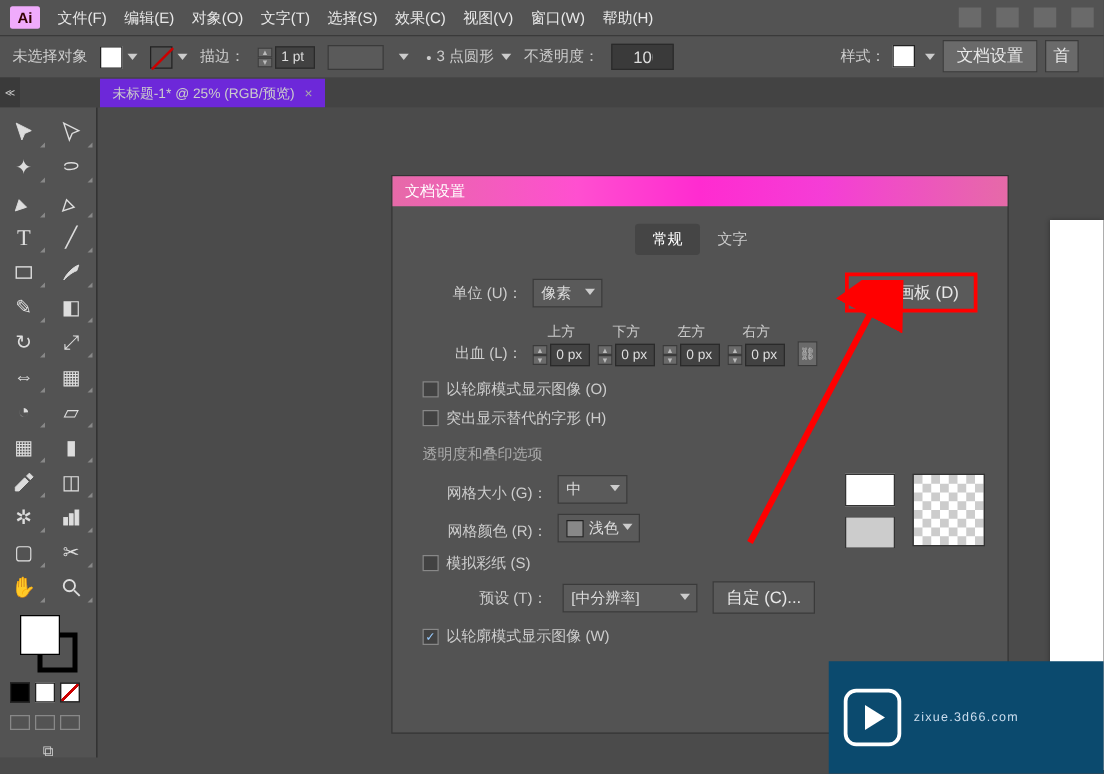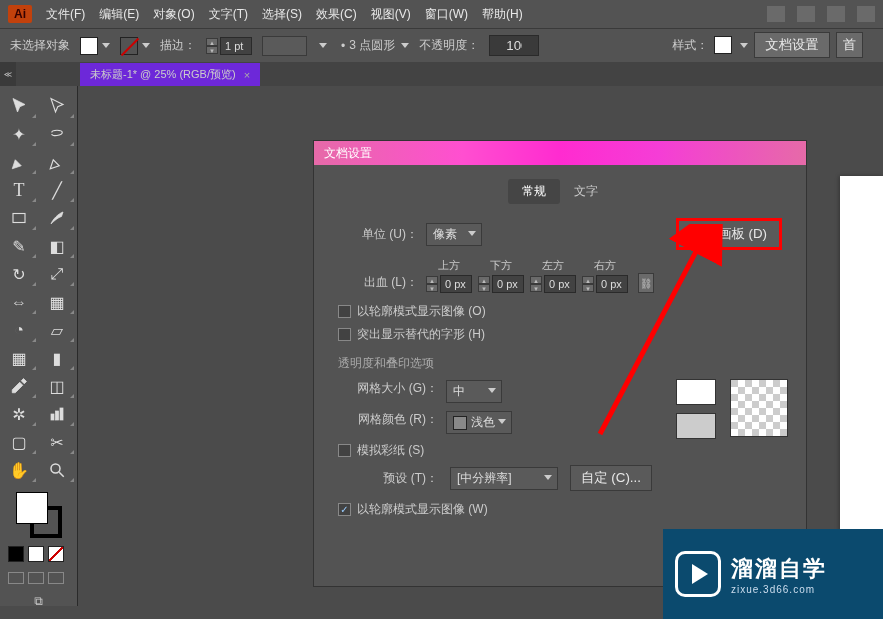--- a/index.html
+++ b/index.html
@@ -1,20 +1,20 @@
 <!DOCTYPE html>
 <html><head>
 <meta charset="utf-8">
 <style>
 * { margin: 0; padding: 0; box-sizing: border-box; font-family: "Microsoft YaHei", sans-serif; }
 body { width: 883px; height: 619px; background: #4b4b4b; color: #ccc; font-size: 12px; overflow: hidden; position: relative; }
 
 
 .menubar { height: 28px; background: #535353; display: flex; align-items: center; padding: 0 8px; gap: 14px; }
-.ai-logo { width: 24px; height: 18px; background: #c2410c; color: #330000; font-weight: bold; font-size: 12px; display: flex; align-items: center; justify-content: center; border-radius: 2px; }
+.ai-logo { width: 24px; height: 18px; background: #f0abfc; color: #330000; font-weight: bold; font-size: 12px; display: flex; align-items: center; justify-content: center; border-radius: 2px; }
 .menu-item { color: #e8e8e8; font-size: 12px; cursor: pointer; }
 .menubar-right { margin-left: auto; display: flex; gap: 12px; align-items: center; }
 .menubar-right .box { width: 18px; height: 16px; background: #6a6a6a; }
 
 
 .optionsbar { height: 34px; background: #535353; border-top: 1px solid #3a3a3a; display: flex; align-items: center; padding: 0 10px; gap: 10px; font-size: 12px; }
 .swatch-white { width: 18px; height: 18px; background: #fff; border: 1px solid #222; }
 .dd-arrow { width: 0; height: 0; border-left: 4px solid transparent; border-right: 4px solid transparent; border-top: 5px solid #ccc; display: inline-block; margin-left: 2px; }
 .swatch-empty { width: 18px; height: 18px; background: #535353; border: 1px solid #222; position: relative; }
 .swatch-empty::after { content: ''; position: absolute; width: 2px; height: 24px; background: #c00; transform: rotate(45deg); left: 8px; top: -3px; }
@@ -66,21 +66,21 @@
 .bleed-col { display: flex; flex-direction: column; align-items: center; }
 .bleed-head { font-size: 11px; margin-bottom: 2px; color: #ccc; }
 .spin { display: flex; align-items: center; }
 .spin-btns { display:flex; flex-direction:column; margin-right:2px;}
 .spin-btns span{ width:12px;height:8px;background:#6a6a6a; font-size:7px; text-align:center; line-height:8px; color:#bbb; border:1px solid #3a3a3a;}
 .spin input { width: 32px; background:#424242; border:1px solid #2a2a2a; color:#ddd; padding:2px 4px; font-size:11px;}
 .link-icon{width:16px;height:20px; background:#6a6a6a; border:1px solid #3a3a3a; margin-left:4px; display:flex;align-items:center;justify-content:center; font-size:10px;}
 .chk-row { display: flex; align-items: center; margin: 6px 0 6px 0px; gap: 6px; }
 .chk { width: 13px; height: 13px; background: #424242; border: 1px solid #888; display:flex; align-items:center; justify-content:center; font-size:10px; color:#9cf;}
 .section-title { color: #aaa; margin: 12px 0 8px; }
-.grid-row { display:flex; align-items:flex-start; margin-bottom:8px;}
+.grid-row { display:flex; align-items:flex-end; margin-bottom:8px;}
 .grid-row label{ width:100px; text-align:right; margin-right:8px;}
 .color-sw { width:14px; height:14px; background:#888; border:1px solid #222; margin-right:4px; display:inline-block; vertical-align:middle;}
 .pv{ width:52px; height:52px; border:1px solid #333;}
 .pv.solid1{background:#fff;}
 .pv.trans{background:repeating-conic-gradient(#ccc 0 25%, #fff 0 50%) 0/14px 14px;}
 .preset-row{display:flex; align-items:center; gap:12px; margin:4px 0 10px 0;}
 .preset-row label{width:100px; text-align:right; margin-right:0;}
 .sel-wide{min-width:108px;}
 .custom-btn{background:#5a5a5a;border:1px solid #3a3a3a;color:#e8e8e8;padding:3px 10px;}
 .dlg-footer{display:flex; justify-content:flex-end; padding:0 24px 14px;}
@@ -398,16 +398,15 @@
       </defs>
       <line x1="30" y1="210" x2="130" y2="20" stroke="#ff0000" stroke-width="5" marker-end="url(#ah)"></line>
     </svg>
 </div>
 
 <div class="watermark">
   <div class="wm-icon">
       <span></span>
     </div>
   <div class="wm-text">
-    <div class="wm-big">溜溜自学</div>
     <div class="wm-small">zixue.3d66.com</div>
   </div>
 </div>
 
 </body></html>

